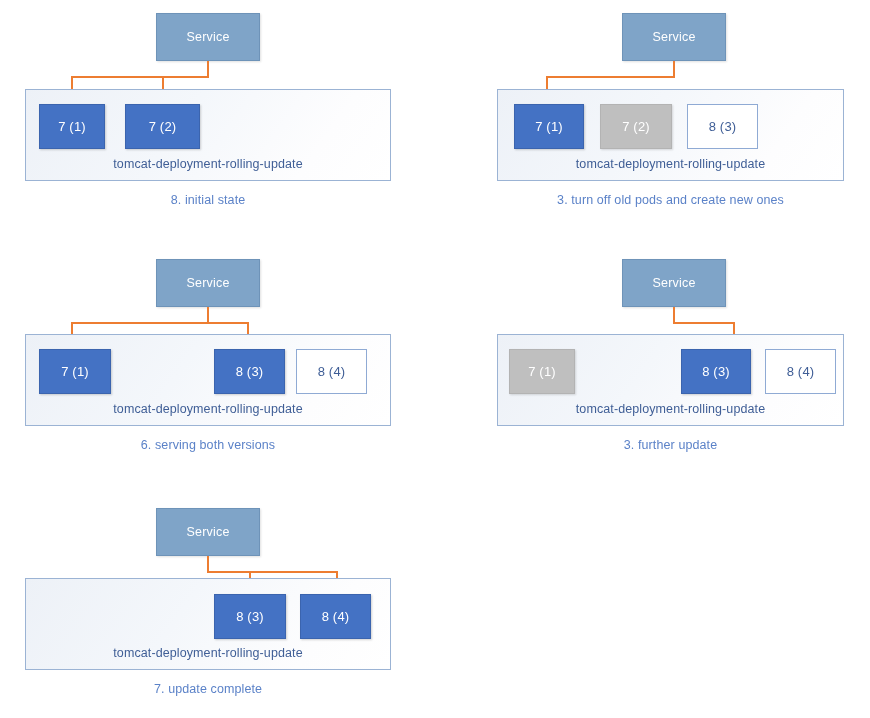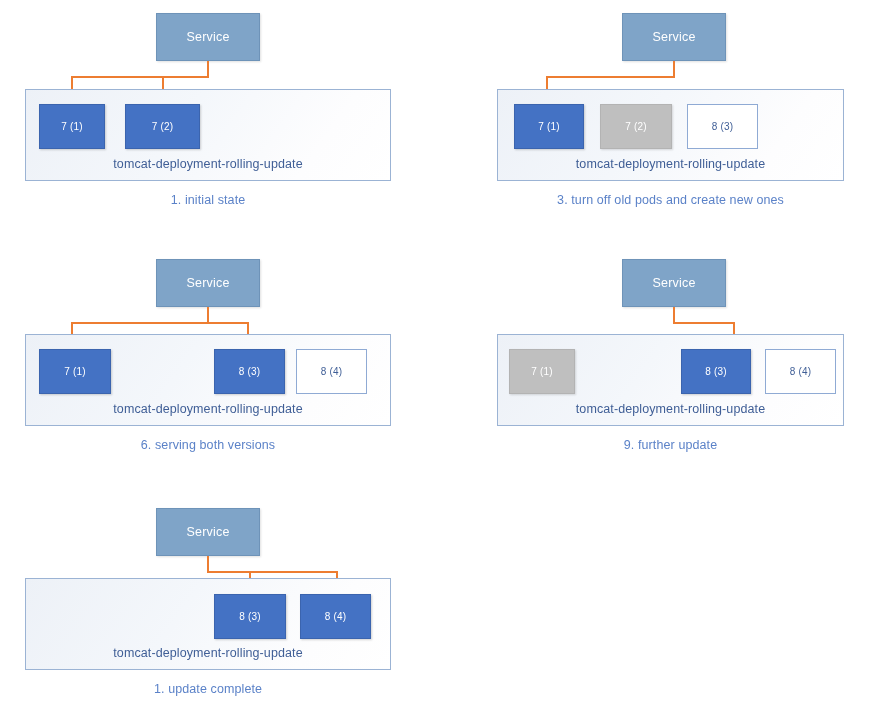--- a/index.html
+++ b/index.html
@@ -58,21 +58,21 @@
     font-size: 12.5px;
     letter-spacing: .1px;
   }
   
   .pod {
     position: absolute;
     box-sizing: border-box;
     display: flex;
     align-items: center;
     justify-content: center;
-    font-size: 10px;
+    font-size: 13px;
     letter-spacing: .2px;
     text-align: right;
   }
   .pod.active {
     background: #4472C4;
     border: 1px solid #3B64AE;
     color: #ffffff;
     box-shadow: 1px 1px 2px rgba(0,0,0,0.18);
   }
   .pod.terminating {
@@ -122,21 +122,21 @@
       <polygon points="149,92 161,92 155,104" fill="#ED7D31"></polygon>
     </svg>
 
     <div class="deployment-box" style="left:17px; top:89px; width:366px; height:92px;">
       <div class="deployment-label">tomcat-deployment-rolling-update</div>
     </div>
 
     <div class="pod active" style="left:31px; top:104px; width:66px; height:45px;">7 (1)</div>
     <div class="pod active" style="left:117px; top:104px; width:75px; height:45px;">7 (2)</div>
 
-    <div class="caption" style="left:17px; top:193px; width:366px;">1. initial state</div>
+    <div class="caption" style="left:17px; top:193px; width:366px;">8. initial state</div>
   </div>
 
   <div class="panel">
     <div class="service-box" style="left:614px; top:13px;">Service</div>
 
     <svg class="connector">
       <g stroke="#ED7D31" stroke-width="2" fill="none">
         <path d="M 666 61 L 666 77 L 539 77 L 539 92"></path>
       </g>
       <polygon points="533,92 545,92 539,104" fill="#ED7D31"></polygon>
@@ -187,21 +187,21 @@
     </svg>
 
     <div class="deployment-box" style="left:489px; top:334px; width:347px; height:92px;">
       <div class="deployment-label">tomcat-deployment-rolling-update</div>
     </div>
 
     <div class="pod terminating" style="left:501px; top:349px; width:66px; height:45px;">7 (1)</div>
     <div class="pod active" style="left:673px; top:349px; width:70px; height:45px;">8 (3)</div>
     <div class="pod pending" style="left:757px; top:349px; width:71px; height:45px;">8 (4)</div>
 
-    <div class="caption" style="left:489px; top:438px; width:347px;">9. further update</div>
+    <div class="caption" style="left:489px; top:438px; width:347px;">3. further update</div>
   </div>
 
   <div class="panel">
     <div class="service-box" style="left:148px; top:508px;">Service</div>
 
     <svg class="connector">
       <g stroke="#ED7D31" stroke-width="2" fill="none">
         <path d="M 200 556 L 200 572 L 242 572 L 242 582"></path>
         <path d="M 200 572 L 329 572 L 329 582"></path>
       </g>
@@ -209,16 +209,16 @@
       <polygon points="323,582 335,582 329,594" fill="#ED7D31"></polygon>
     </svg>
 
     <div class="deployment-box" style="left:17px; top:578px; width:366px; height:92px;">
       <div class="deployment-label">tomcat-deployment-rolling-update</div>
     </div>
 
     <div class="pod active" style="left:206px; top:594px; width:72px; height:45px;">8 (3)</div>
     <div class="pod active" style="left:292px; top:594px; width:71px; height:45px;">8 (4)</div>
 
-    <div class="caption" style="left:17px; top:682px; width:366px;">1. update complete</div>
+    <div class="caption" style="left:17px; top:682px; width:366px;">7. update complete</div>
   </div>
 
 </div>
 
 </body></html>

